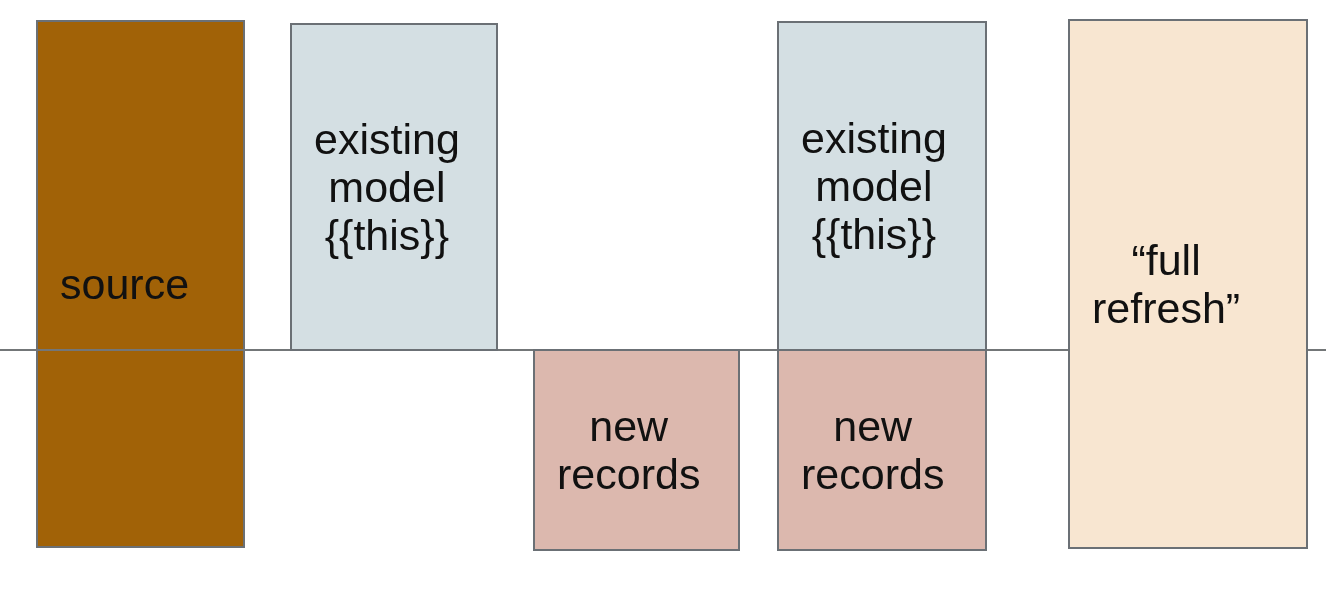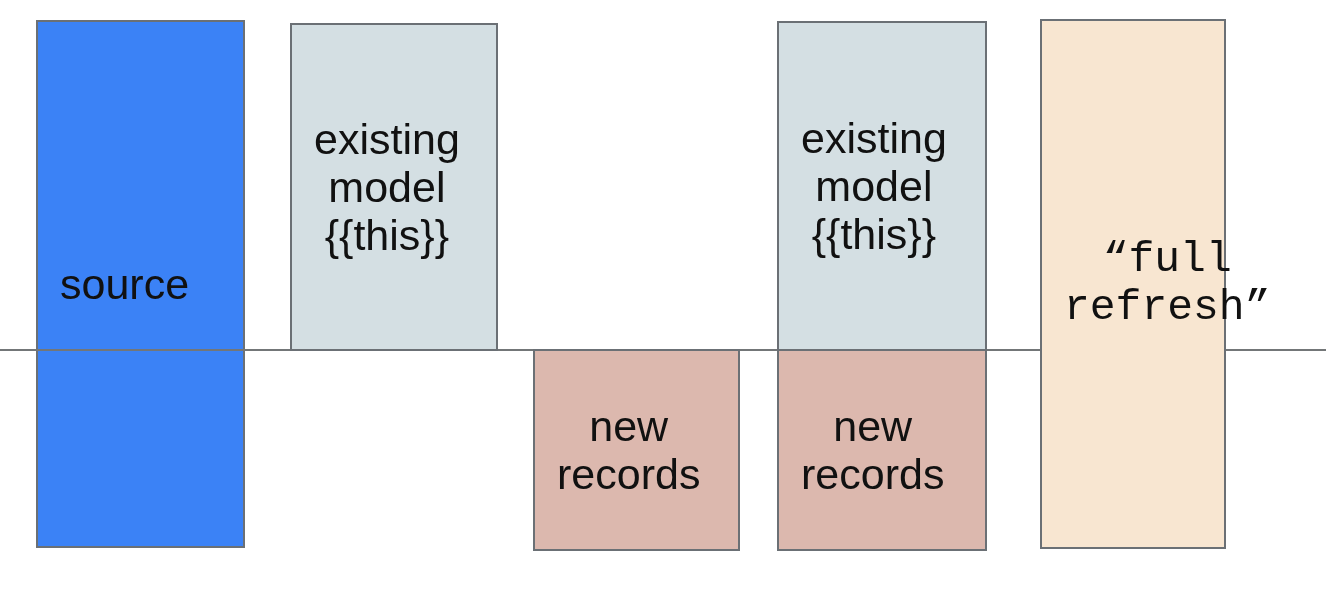--- a/index.html
+++ b/index.html
@@ -39,30 +39,30 @@
     color: #111111;
     letter-spacing: 0px;
     text-align: center;
   }
   
   .box-source        { left: 36px;   top: 20px;  width: 209px; height: 528px; z-index: 1; }
   .box-existing-1    { left: 290px;  top: 23px;  width: 208px; height: 328px; z-index: 3; }
   .box-new-records-1 { left: 533px;  top: 349px; width: 207px; height: 202px; z-index: 3; }
   .box-existing-2    { left: 777px;  top: 21px;  width: 210px; height: 330px; z-index: 3; }
   .box-new-records-2 { left: 777px;  top: 349px; width: 210px; height: 202px; z-index: 3; }
-  .box-full-refresh  { left: 1040px; top: 19px;  width: 186px; height: 530px; z-index: 3; font-family: Liberation Mono, monospace; }
+  .box-full-refresh  { left: 1068px; top: 19px;  width: 240px; height: 530px; z-index: 3; }
 </style>
 </head>
 <body>
 
 <div class="canvas">
 
   <div class="hline" style="background: rgb(115, 118, 120);"></div>
 
-  <div class="box box-source" style="background: #3b82f6; border-color: rgb(107, 112, 117);">
+  <div class="box box-source" style="background: #a16207; border-color: rgb(107, 112, 117);">
     <span class="label">source</span>
   </div>
 
   <div class="box box-existing-1" style="background: rgb(212, 223, 227); border-color: rgb(107, 112, 117);">
     <span class="label">existing
 model
 {{this}}</span>
   </div>
 
   <div class="box box-new-records-1" style="background: rgb(220, 184, 174); border-color: rgb(107, 112, 117);">

